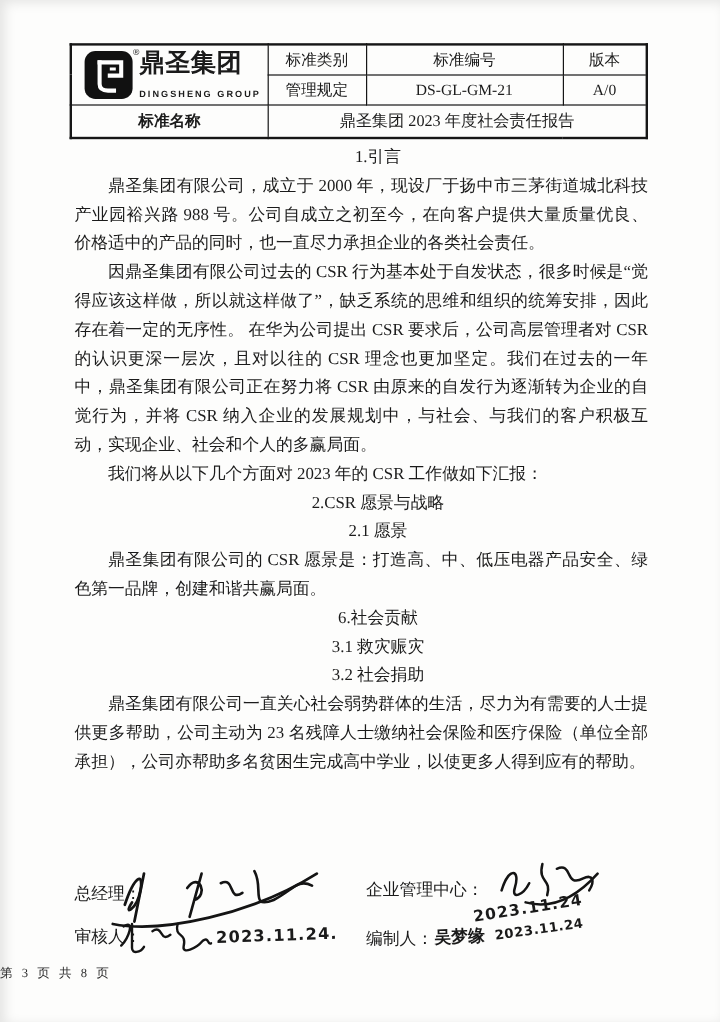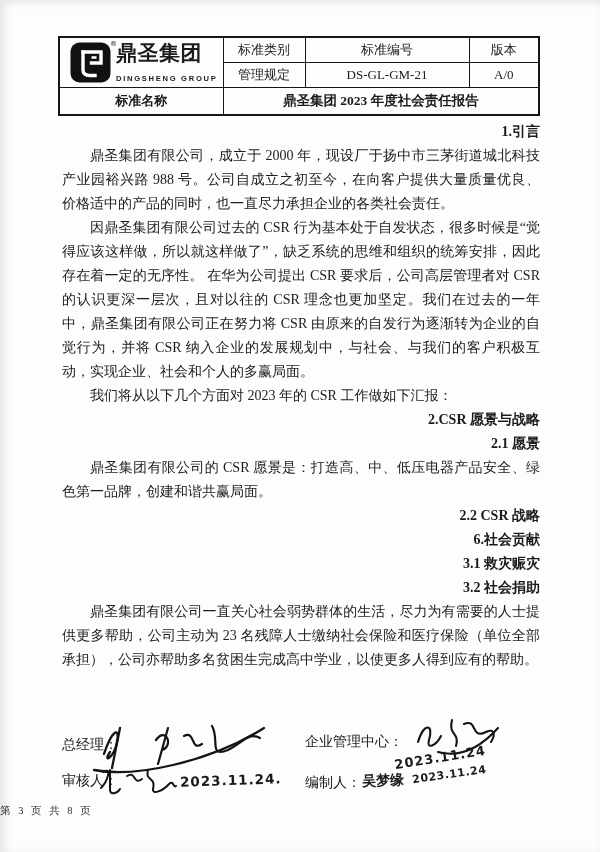--- a/index.html
+++ b/index.html
@@ -21,31 +21,31 @@
     padding:0 2px; height:25px;
   }
   .hdr-table { border:2px solid #161616; }
   td.logo-cell { padding:2px 4px 2px 10px; }
   .logo-wrap { display:flex; align-items:center; gap:5px; }
   .logo-mark { position:relative; flex:0 0 auto; width:41px; height:41px; }
   .logo-reg { position:absolute; top:-2px; right:-6px; font-size:7px; font-family:"DejaVu Sans",sans-serif; }
   .logo-text { display:flex; flex-direction:column; align-items:flex-start; line-height:1; }
   .logo-cn { font-size:21px; font-weight:700; letter-spacing:0.5px; font-family:"Liberation Sans","DejaVu Sans",sans-serif; white-space:nowrap; }
   .logo-en { font-size:7.6px; font-weight:700; letter-spacing:1.7px; margin-top:12px; font-family:"Liberation Sans","DejaVu Sans",sans-serif; white-space:nowrap; }
-  .doc-title { font-weight:bold; font-size:13.5px;margin-top:32px; }
+  .doc-title { font-weight:normal; font-size:13.5px;margin-top:32px; }
   .name-label { font-weight:bold; }
   
   .doc-body {
     position:absolute; left:62px; top:120px; width:478px;
   }
   .doc-body p {
     font-size:14px; line-height:24px; text-indent:2em;
     text-align:justify; text-justify:inter-ideograph;
   }
-  .doc-body p.heading { font-weight:bold; text-align:right; }
+  .doc-body p.heading { font-weight:normal; text-align:center; }
   
   .sig-area { position:absolute; left:62px; top:722px; width:478px; height:86px; font-size:14px; }
   .sig-label { position:absolute; white-space:nowrap; }
   .scribble { position:absolute; }
   .scribble path { fill:none; stroke:#141414; stroke-linecap:round; stroke-linejoin:round; }
   .hand {
     position:absolute; font-family:"DejaVu Sans",sans-serif; font-weight:bold;
     color:#1a1a1a; white-space:nowrap;
   }
   .hand-date-center { font-size:13px; transform:rotate(-9deg); letter-spacing:1px; }
@@ -106,21 +106,20 @@
     </table>
 
   <div class="doc-body">
       <p class="heading">1.引言</p>
       <p>鼎圣集团有限公司，成立于 2000 年，现设厂于扬中市三茅街道城北科技产业园裕兴路 988 号。公司自成立之初至今，在向客户提供大量质量优良、 价格适中的产品的同时，也一直尽力承担企业的各类社会责任。</p>
       <p>因鼎圣集团有限公司过去的 CSR 行为基本处于自发状态，很多时候是“觉得应该这样做，所以就这样做了”，缺乏系统的思维和组织的统筹安排，因此存在着一定的无序性。 在华为公司提出 CSR 要求后，公司高层管理者对 CSR 的认识更深一层次，且对以往的 CSR 理念也更加坚定。我们在过去的一年中，鼎圣集团有限公司正在努力将 CSR 由原来的自发行为逐渐转为企业的自觉行为，并将 CSR 纳入企业的发展规划中，与社会、与我们的客户积极互动，实现企业、社会和个人的多赢局面。</p>
       <p>我们将从以下几个方面对 2023 年的 CSR 工作做如下汇报：</p>
       <p class="heading">2.CSR 愿景与战略</p>
       <p class="heading">2.1 愿景</p>
       <p>鼎圣集团有限公司的 CSR 愿景是：打造高、中、低压电器产品安全、绿色第一品牌，创建和谐共赢局面。</p>
-      <p class="heading">2.2 CSR 战略</p>
       <p class="heading">6.社会贡献</p>
       <p class="heading">3.1 救灾赈灾</p>
       <p class="heading">3.2 社会捐助</p>
       <p>鼎圣集团有限公司一直关心社会弱势群体的生活，尽力为有需要的人士提供更多帮助，公司主动为 23 名残障人士缴纳社会保险和医疗保险（单位全部承担），公司亦帮助多名贫困生完成高中学业，以使更多人得到应有的帮助。</p>
     </div>
 
   <div class="sig-area">
 
     <span class="sig-label" style="left:0; top:14px">总经理：</span>
     <svg class="scribble" style="left:28px; top:-4px" width="180" height="58" viewBox="0 0 180 58">

